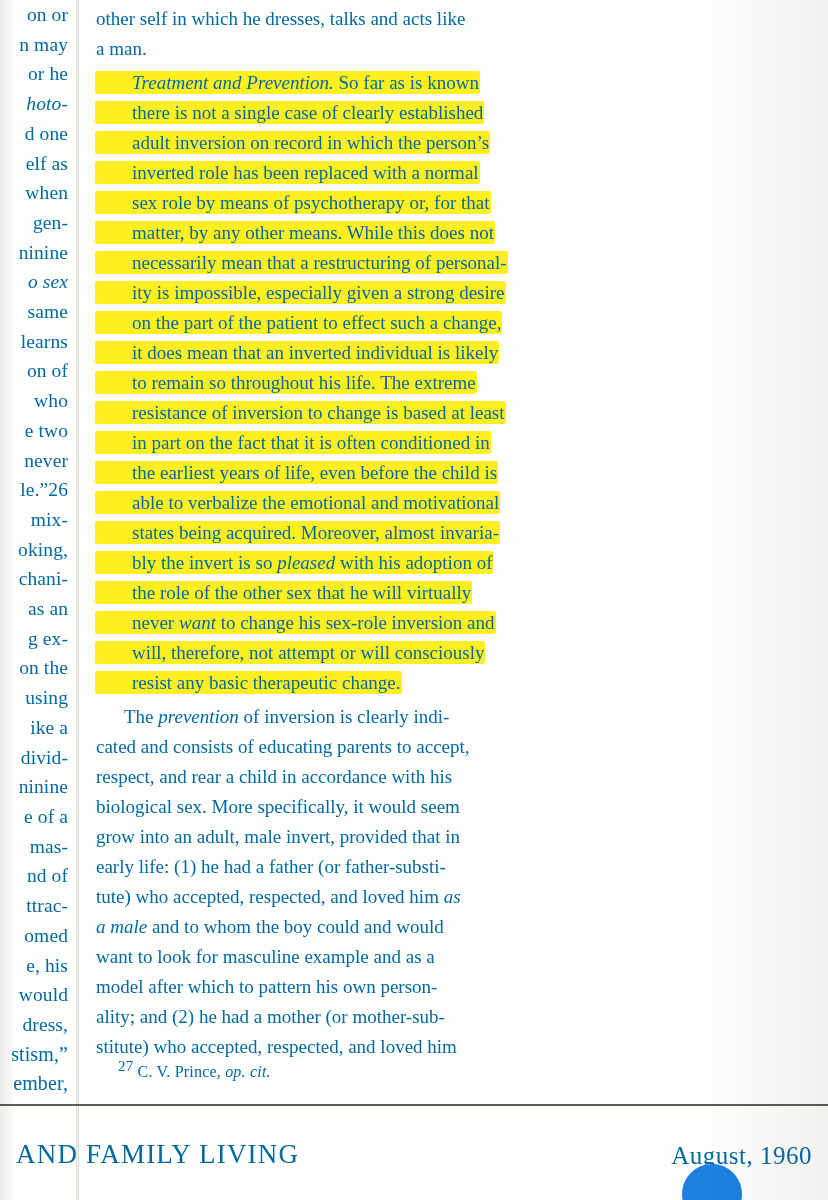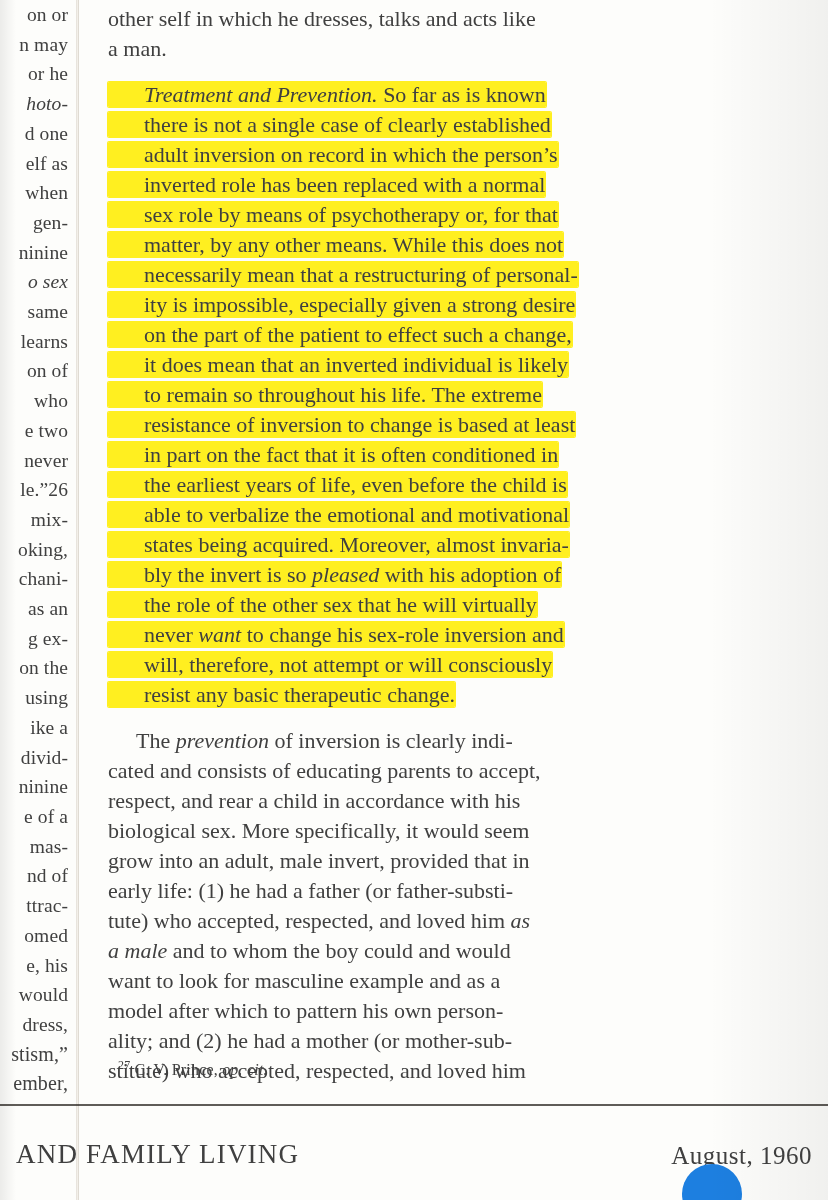--- a/index.html
+++ b/index.html
@@ -7,21 +7,21 @@
     padding: 0;
     background: #ffffff;
   }
   #page {
     position: relative;
     width: 828px;
     height: 1200px;
     background: #fdfdfb;
     overflow: hidden;
     font-family: "Liberation Serif", serif;
-    color: #404040;
+    color: #0369a1;
   }
 
   
   .left-col {
     position: absolute;
     left: 0;
     top: 0;
     width: 74px;
     height: 1095px;
     padding: 0;
@@ -50,24 +50,24 @@
   }
 
   
   .main-col {
     position: absolute;
     left: 92px;
     top: 0;
     width: 580px;
   }
   .para {
-    font-size: 22px;
+    font-size: 19px;
     line-height: 30px;
     text-align: justify;
-    margin: 16px;
+    margin: 4px;
   }
   .para .ln {
     display: block;
     white-space: nowrap;
   }
 
   .hl {
     background: #ffef20;
     box-shadow: 0 0 0 1px #ffef20;
     border-radius: 1px;
@@ -81,21 +81,21 @@
 
   
   .footnote {
     position: absolute;
     left: 118px;
     top: 1058px;
     font-size: 16px;
     letter-spacing: .2px;
   }
   .footnote sup {
-    font-size: 12px;
+    font-size: 15px;
     vertical-align: super;
   }
 
   
   .rule {
     position: absolute;
     left: 0;
     top: 1104px;
     width: 828px;
     height: 2px;

